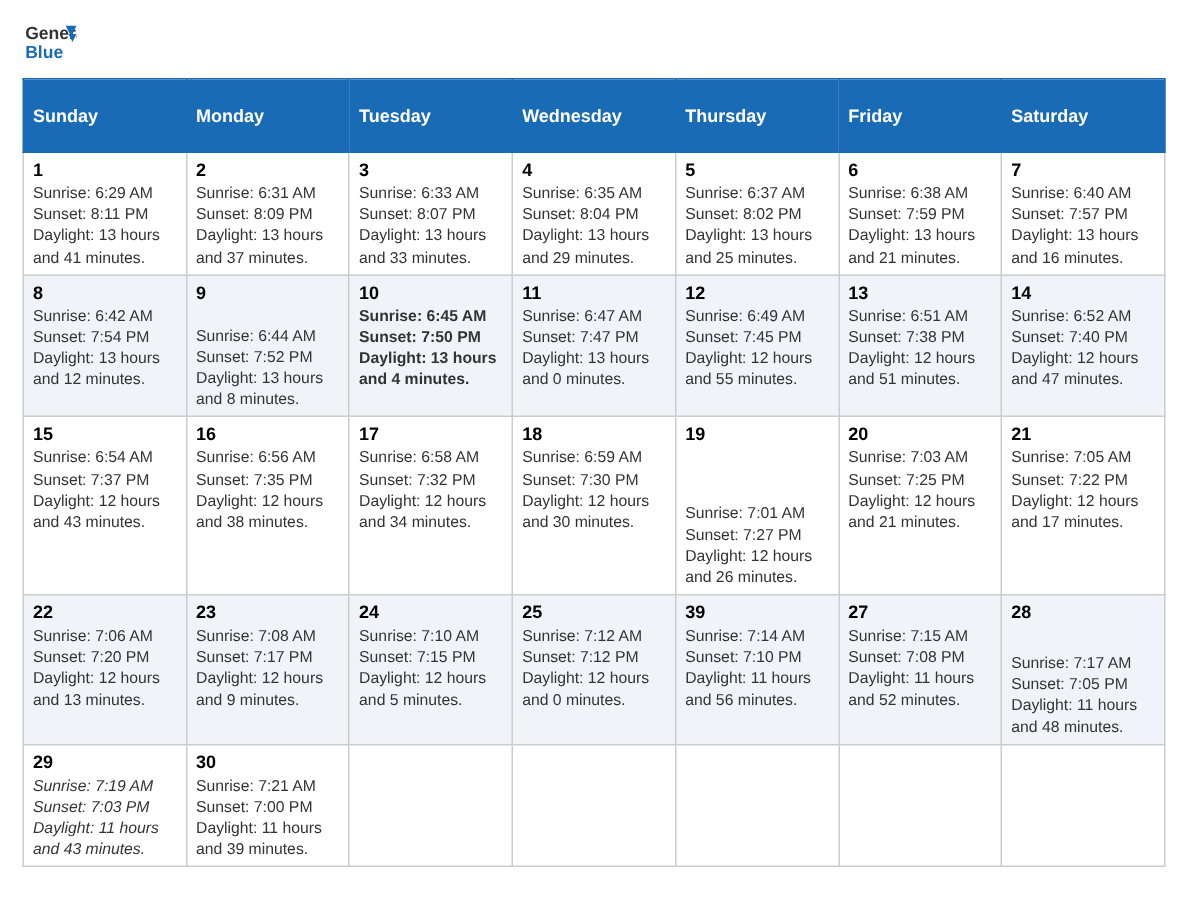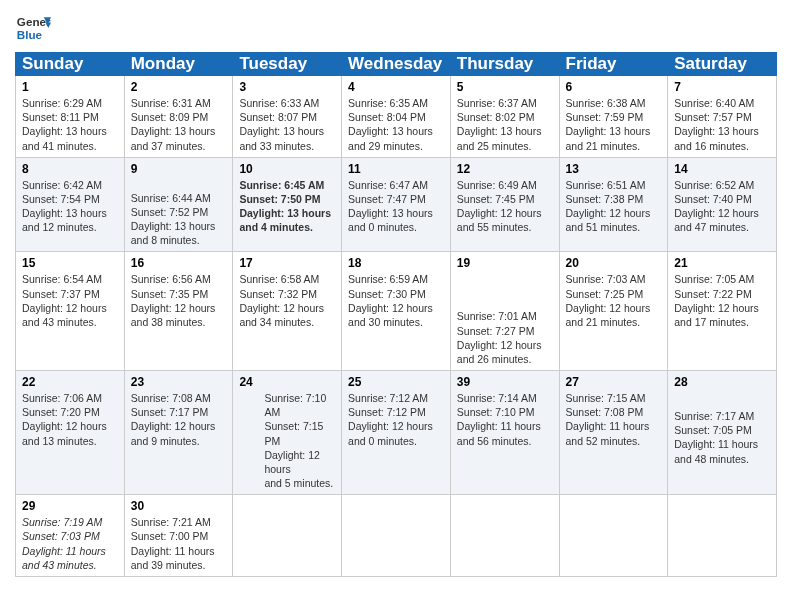--- a/index.html
+++ b/index.html
@@ -43,22 +43,22 @@
     }
     .calendar {
       width: 100%;
       border-collapse: collapse;
       font-size: 10.5px;
     }
     .calendar th {
       background: #1a6bb5;
       color: #fff;
       text-align: left;
-      padding: 1px 6px;
-      font-size: 17px;
+      padding: 17px 6px;
+      font-size: 12px;
       font-weight: bold;
       border: 1px solid #1a6bb5;
     }
     .calendar td {
       vertical-align: top;
       padding: 4px 6px;
       border: 1px solid #ccc;
       width: calc(100%/7);
       min-height: 80px;
       background: #fff;
@@ -275,21 +275,21 @@
           </td>
           <td>
             <span class="day-num">23</span>
             <div class="day-info" style="white-space: pre-line;">Sunrise: 7:08 AM
 Sunset: 7:17 PM
 Daylight: 12 hours
 and 9 minutes.</div>
           </td>
           <td>
             <span class="day-num">24</span>
-            <div class="day-info" style="white-space: pre-line; margin-left: 25px;">Sunrise: 7:10 AM
+            <div class="day-info" style="white-space: pre-line;">Sunrise: 7:10 AM
 Sunset: 7:15 PM
 Daylight: 12 hours
 and 5 minutes.</div>
           </td>
           <td>
             <span class="day-num">25</span>
             <div class="day-info" style="white-space: pre-line;">Sunrise: 7:12 AM
 Sunset: 7:12 PM
 Daylight: 12 hours
 and 0 minutes.</div>

